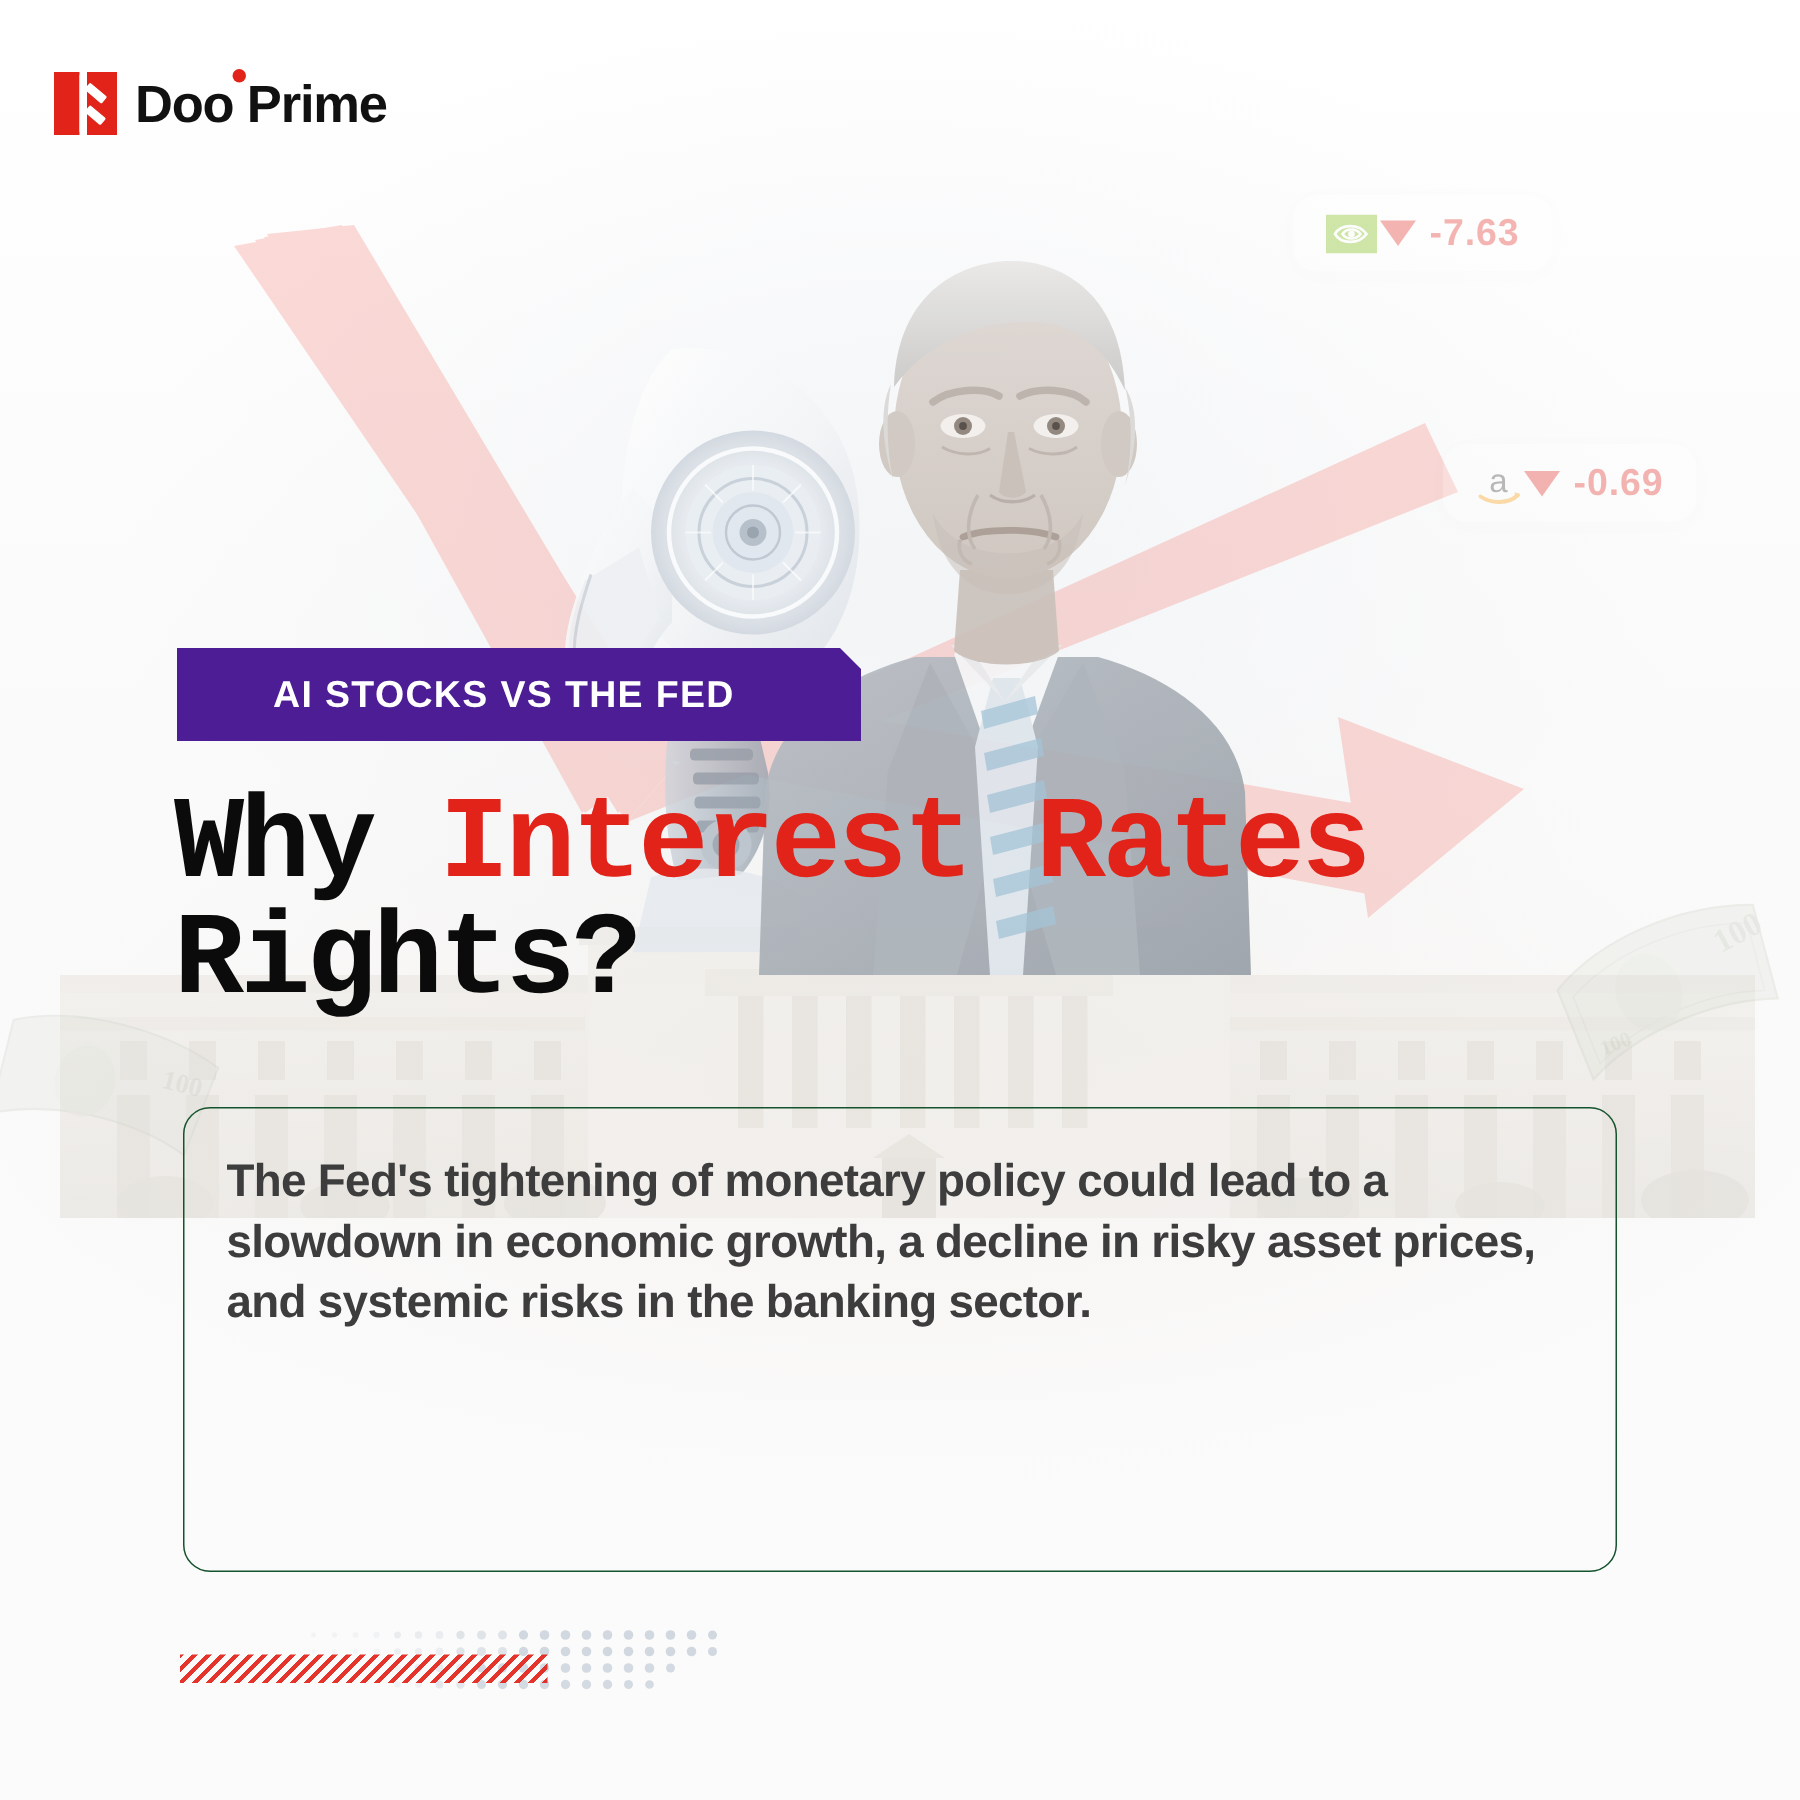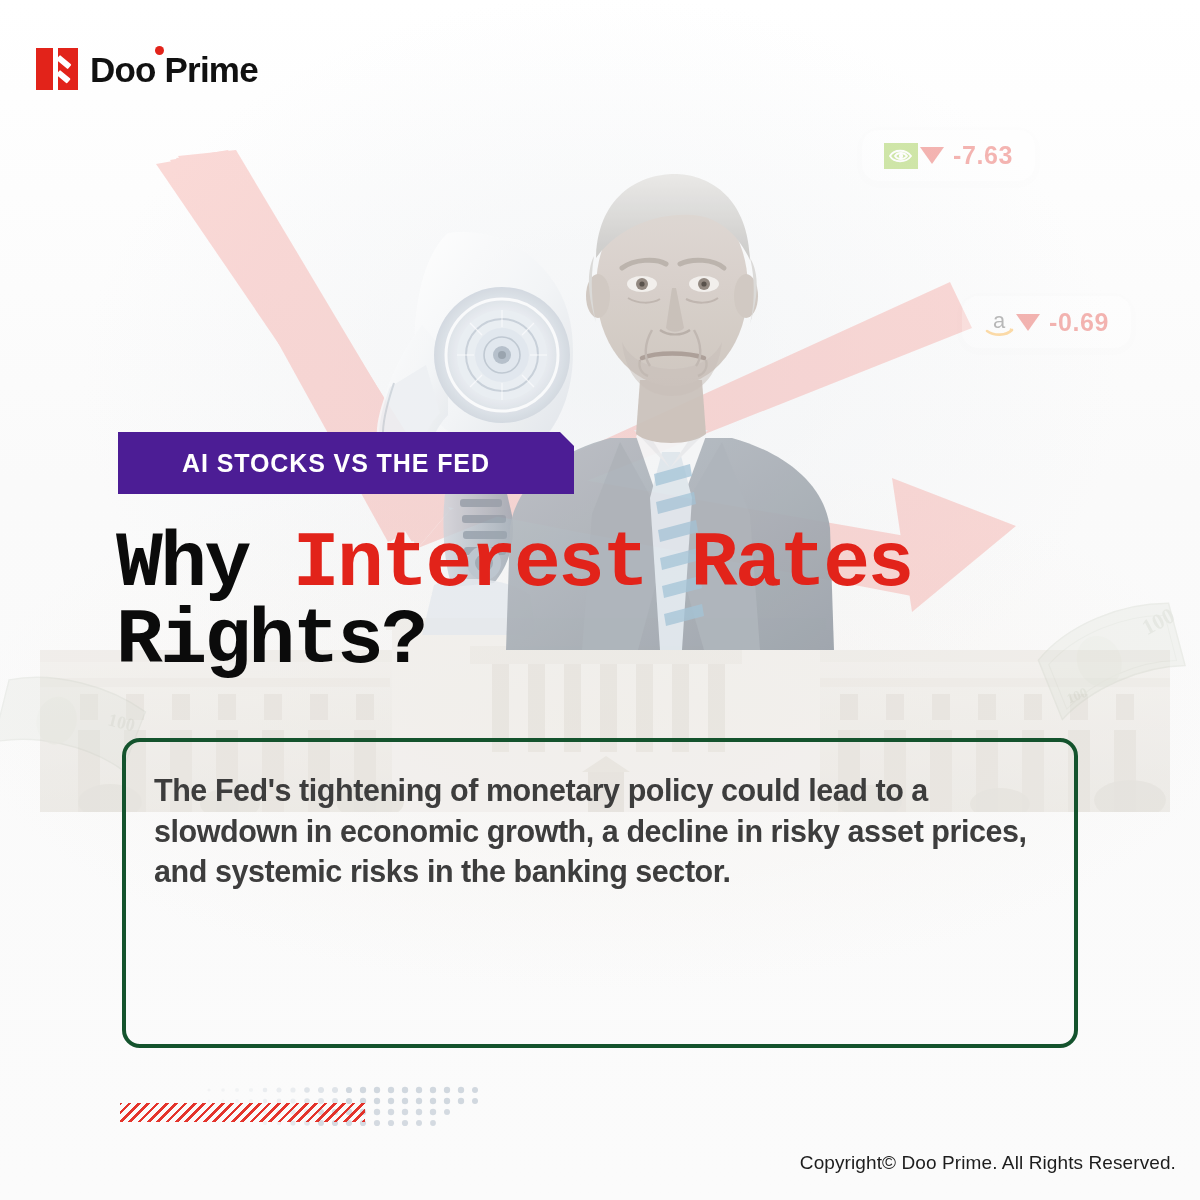--- a/index.html
+++ b/index.html
@@ -185,21 +185,21 @@
   .headline .accent { color: #e2231a; }
   .headline-line { display: block; white-space: nowrap; }
 
   
   .body-card {
     position: absolute;
     left: 122px;
     top: 738px;
     width: 956px;
     height: 310px;
-    border: 4px solid #14532d;
+    border: 1px solid #14532d;
     border-radius: 18px;
     background: rgba(255,255,255,0.06);
     padding: 28px 32px 20px 28px;
     z-index: 25;
   }
   .body-par {
     margin: 0;
     font-size: 30.5px;
     font-weight: 700;
     line-height: 1.33;
@@ -679,15 +679,14 @@
           <circle cx="186" cy="38" r="3.1"></circle>
           <circle cx="200" cy="38" r="3.1"></circle>
           <circle cx="214" cy="38" r="3"></circle>
           <circle cx="228" cy="38" r="2.9"></circle>
         </g>
     </g>
   </svg>
 
   <div class="deco-stripes"></div>
 
-  <div class="footer">Copyright© Doo Prime. All Rights Reserved.</div>
 
 </div>
 
 </body></html>

